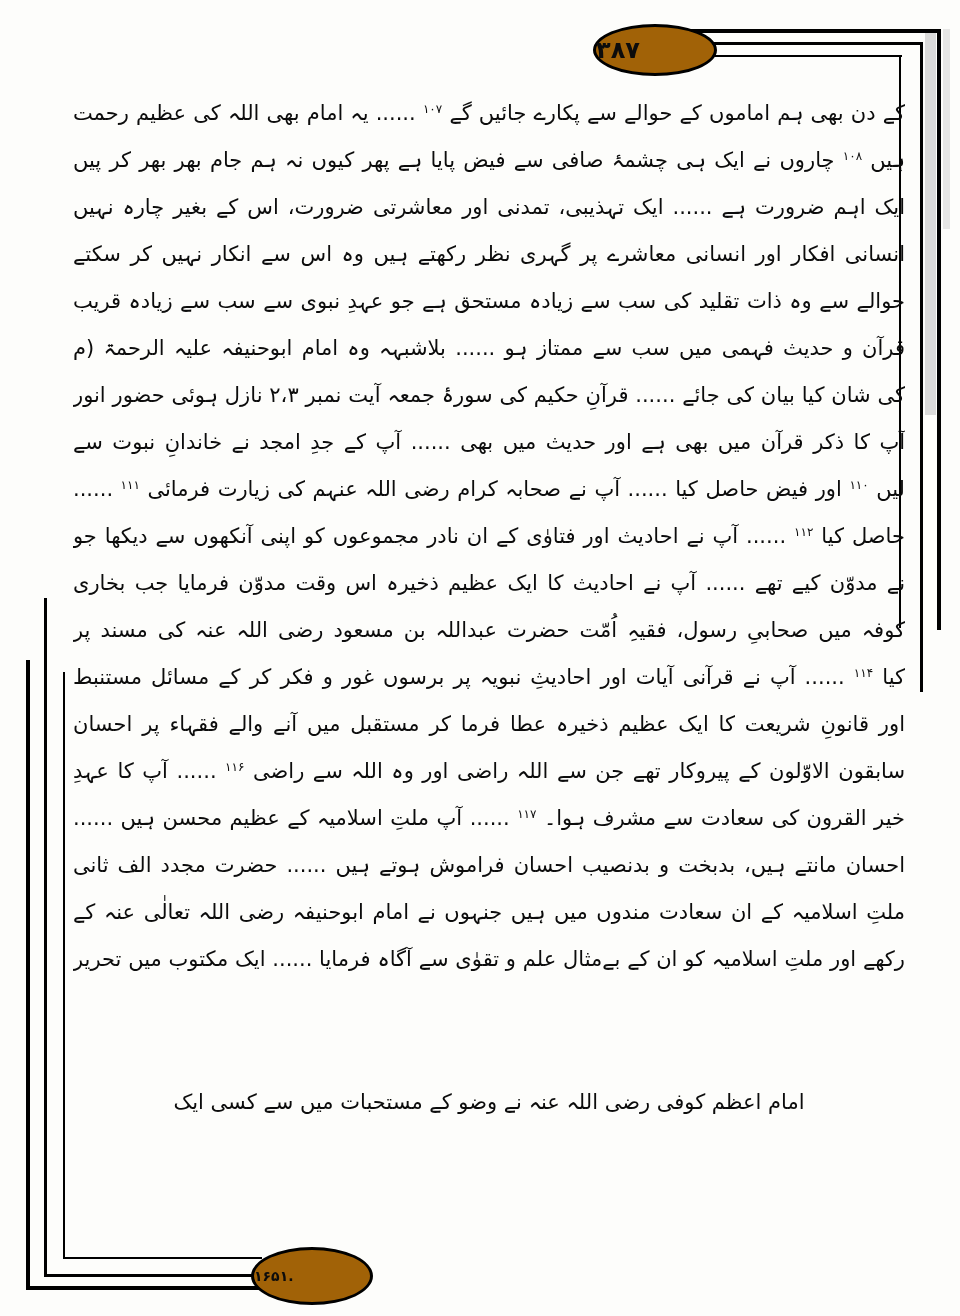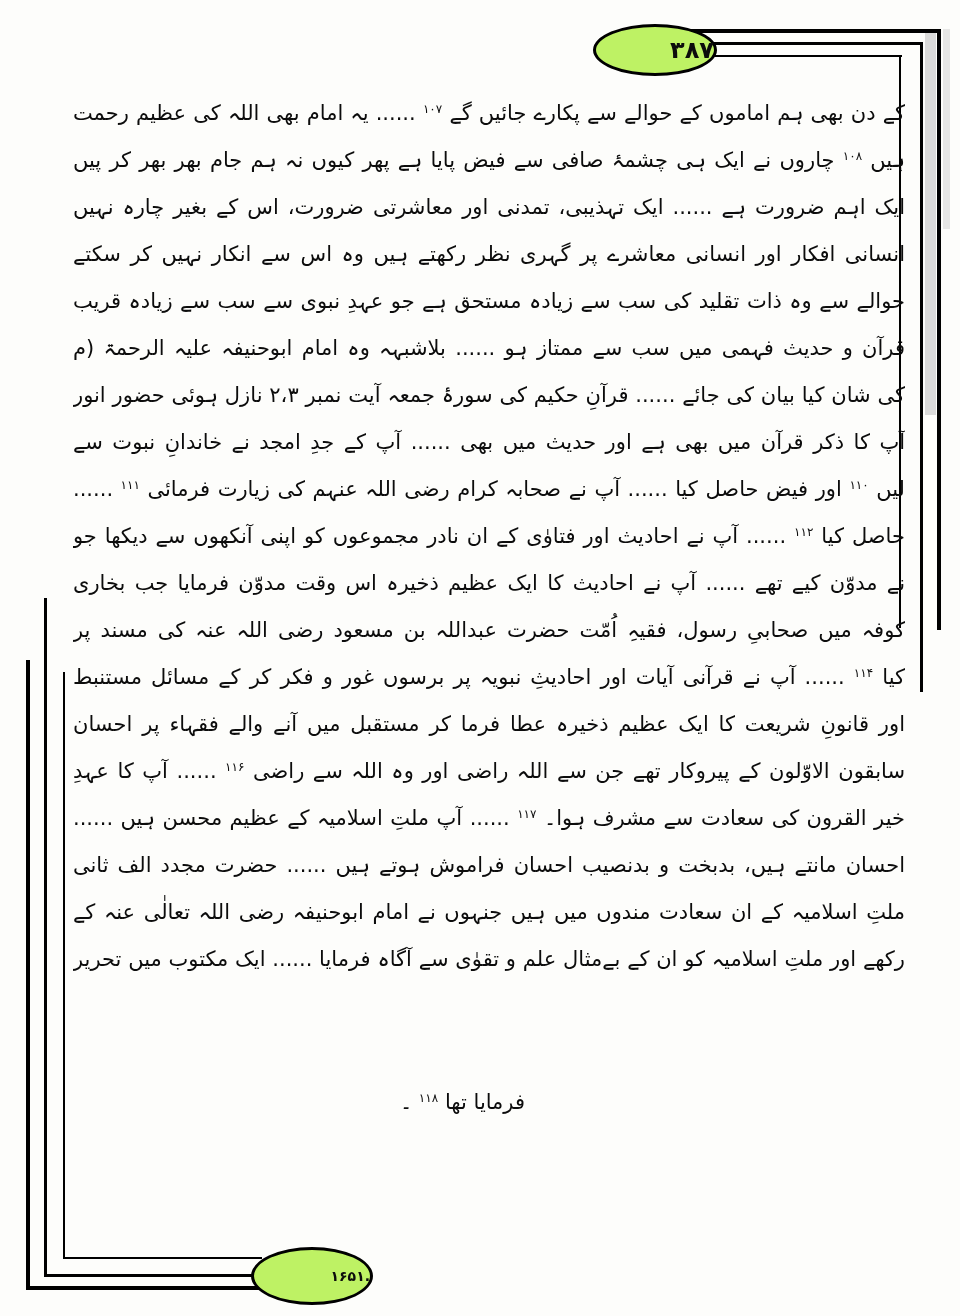--- a/index.html
+++ b/index.html
@@ -30,22 +30,22 @@
   }
   .quote-block .text-line.q-last{
     text-align:right;text-align-last:right;
     padding-right:380px;box-sizing:border-box;
   }
   
   .bline{position:absolute;background:#000;}
   .shade{position:absolute;background:#c7c7c7;opacity:.65;}
   .shade2{position:absolute;background:#e0e0e0;opacity:.8;}
   .page-oval{
-    position:absolute;z-index:3;background:#bef264;border:3px solid #000;
-    border-radius:50%;display:flex;align-items:center;justify-content:flex-end;
+    position:absolute;z-index:3;background:#a16207;border:3px solid #000;
+    border-radius:50%;display:flex;align-items:center;justify-content:flex-start;
     font-weight:bold;direction:ltr;
   }
   .oval-top{left:593px;top:24px;width:118px;height:46px;font-size:24px;letter-spacing:3px;}
   .oval-bottom{left:251px;top:1247px;width:116px;height:52px;font-size:14px;letter-spacing:2px;}
 </style>
 </head>
 <body>
 
 <div class="shade" style="left:925px;top:33px;width:11px;height:382px;"></div>
 <div class="shade2" style="left:943px;top:29px;width:7px;height:200px;"></div>
@@ -88,14 +88,14 @@
     <div class="text-line"><span>کوفہ میں صحابیِ رسول، فقیہِ اُمّت حضرت عبداللہ بن مسعود رضی اللہ عنہ کی مسند پر بیٹھنے کا شرف حاصل</span></div>
     <div class="text-line"><span>کیا </span><sup>۱۱۴</sup><span> ...... آپ نے قرآنی آیات اور احادیثِ نبویہ پر برسوں غور و فکر کر کے مسائل مستنبط فرمائے ......</span></div>
     <div class="text-line"><span>اور قانونِ شریعت کا ایک عظیم ذخیرہ عطا فرما کر مستقبل میں آنے والے فقہاء پر احسان فرمایا </span></div>
     <div class="text-line"><span>سابقون الاوّلون کے پیروکار تھے جن سے اللہ راضی اور وہ اللہ سے راضی </span><sup>۱۱۶</sup><span> ...... آپ کا عہدِ مبارک</span></div>
     <div class="text-line"><span>خیر القرون کی سعادت سے مشرف ہوا۔ </span><sup>۱۱۷</sup><span> ...... آپ ملتِ اسلامیہ کے عظیم محسن ہیں ...... سعادت مند محسن کا</span></div>
     <div class="text-line"><span>احسان مانتے ہیں، بدبخت و بدنصیب احسان فراموش ہوتے ہیں ...... حضرت مجدد الف ثانی علیہ الرحمۃ</span></div>
     <div class="text-line"><span>ملتِ اسلامیہ کے ان سعادت مندوں میں ہیں جنہوں نے امام ابوحنیفہ رضی اللہ تعالٰی عنہ کے احسانات یاد</span></div>
     <div class="text-line"><span>رکھے اور ملتِ اسلامیہ کو ان کے بےمثال علم و تقوٰی سے آگاہ فرمایا ...... ایک مکتوب میں تحریر فرماتے ہیں:</span></div>
   </div>
 <div class="quote-block">
-    <div class="text-line q-last"><span>فرمایا تھا </span><sup>۱۱۸</sup><span> ۔</span></div>
+    <div class="text-line"><span>امام اعظم کوفی رضی اللہ عنہ نے وضو کے مستحبات میں سے کسی ایک</span></div>
   </div>
 
 </body></html>

